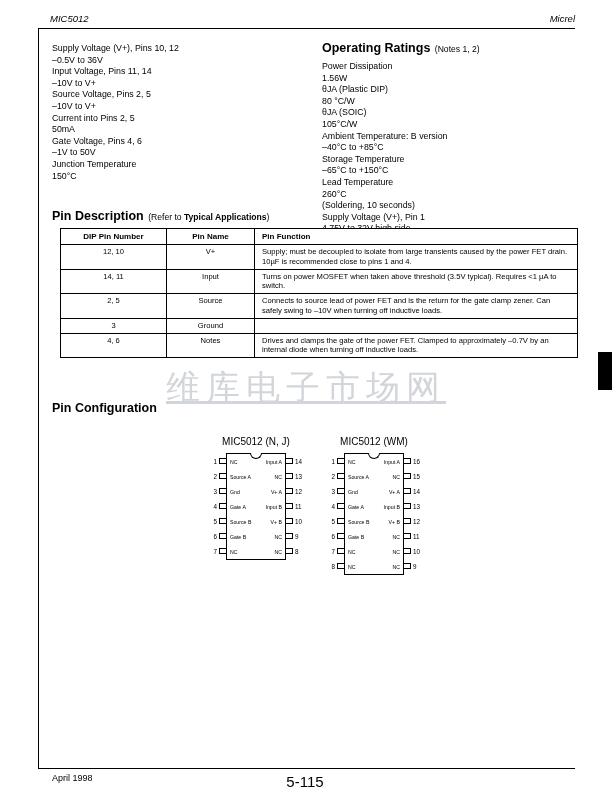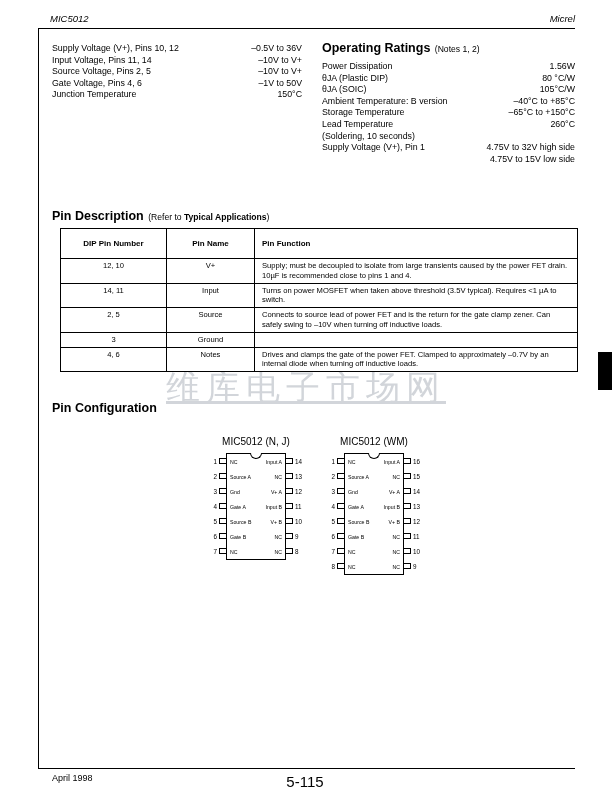--- a/index.html
+++ b/index.html
@@ -29,29 +29,29 @@
   }
 
   
   .sec-title { font-size: 12.5px; font-weight: bold; }
   .sec-note { font-size: 8.6px; font-weight: normal; }
 
   
   .abs-section { position: absolute; left: 52px; top: 38px; width: 250px; z-index: 1; }
   .op-section  { position: absolute; left: 322px; top: 38px; width: 253px; z-index: 1; }
   .spec-rows { margin-top: 5px; }
-  .spec-row { display: flex; justify-content: space-between; font-size: 8.8px; line-height: 11.6px; }
+  .spec-row { display: flex; justify-content: space-between; font-size: 8.8px; line-height: 11.6px; flex-direction: column; }
   .spec-label, .spec-value { white-space: nowrap; }
 
   
   .pin-desc-title { position: absolute; left: 52px; top: 206px; z-index: 1; }
   .refer-bold { font-weight: bold; }
   .pin-table { position: absolute; left: 60px; top: 228px; width: 518px; border-collapse: collapse; table-layout: fixed; background: #fff; z-index: 1; }
   .pin-table th, .pin-table td { border: 1px solid #000; }
-  .pin-table th { font-size: 8px; padding: 10px 4px; text-align: center; }
+  .pin-table th { font-size: 8px; padding: 3px 4px; text-align: center; }
   .pin-table th.th-left { text-align: left; padding-left: 7px; }
   .pin-table td { font-size: 7.6px; line-height: 9.8px; padding: 2px 7px; vertical-align: top; }
   .pin-table td.c { text-align: center; }
   .pin-table tr.short td { height: 13px; }
 
   
   .pin-config-title { position: absolute; left: 52px; top: 398px; z-index: 1; }
   .chip-wrap { position: absolute; top: 436px; width: 60px; z-index: 1; }
   .chip-a { left: 226px; }
   .chip-b { left: 344px; }
@@ -97,20 +97,24 @@
         </div>
       <div class="spec-row">
           <span class="spec-label">Input Voltage, Pins 11, 14</span>
           <span class="spec-value">–10V to V+</span>
         </div>
       <div class="spec-row">
           <span class="spec-label">Source Voltage, Pins 2, 5</span>
           <span class="spec-value">–10V to V+</span>
         </div>
       <div class="spec-row">
+          <span class="spec-label">Current into Pins 2, 5</span>
+          <span class="spec-value">50mA</span>
+        </div>
+      <div class="spec-row">
           <span class="spec-label">Gate Voltage, Pins 4, 6</span>
           <span class="spec-value">–1V to 50V</span>
         </div>
       <div class="spec-row">
           <span class="spec-label">Junction Temperature</span>
           <span class="spec-value">150°C</span>
         </div>
     </div>
   </div>
 

